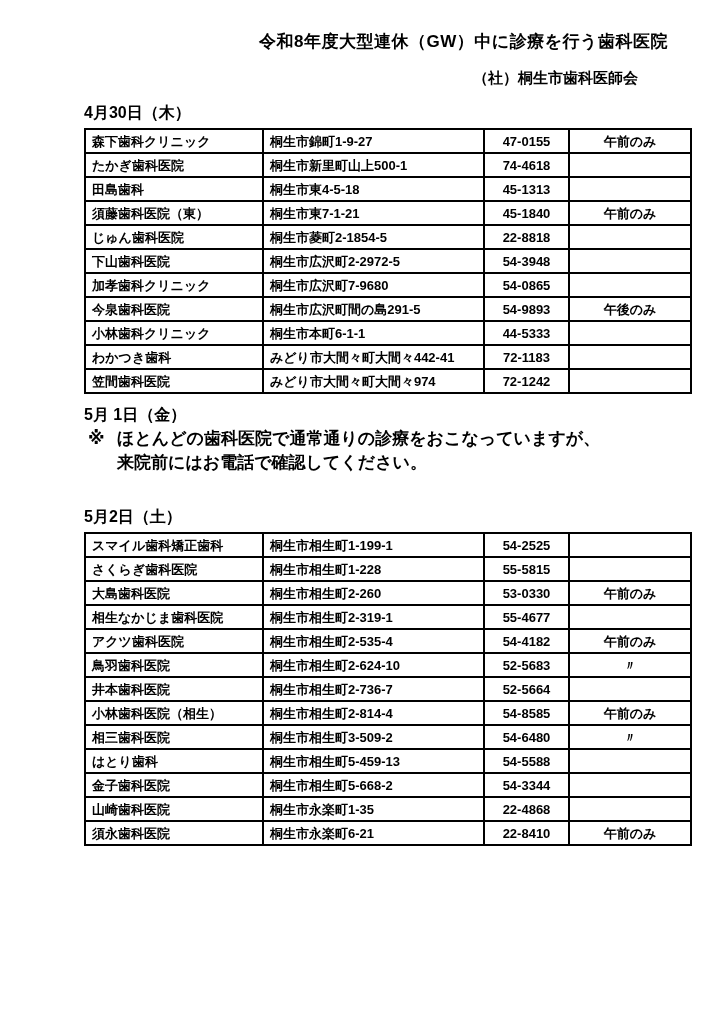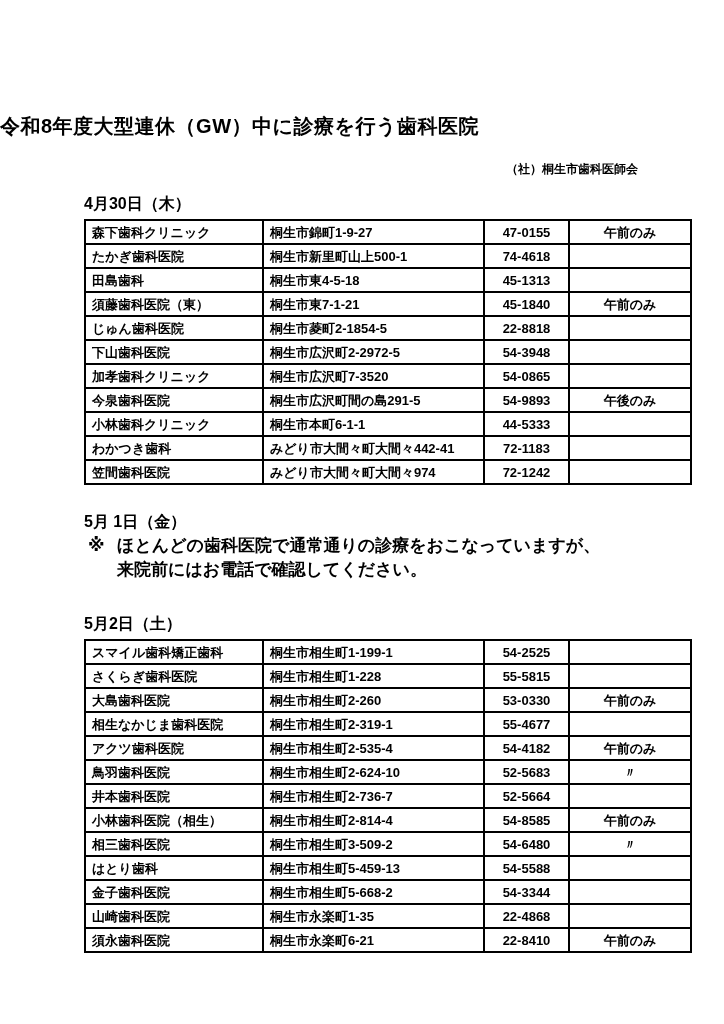--- a/index.html
+++ b/index.html
@@ -11,40 +11,40 @@
   body {
     width: 724px;
     height: 1024px;
     font-family: "Liberation Sans", "DejaVu Sans", sans-serif;
     font-weight: bold;
     overflow: hidden;
   }
   .page { position: relative; width: 724px; height: 1024px; }
 
   .title {
-    margin: 116px 0 0 0;
+    margin: 32px 0 0 0;
     width: 668px;
-    text-align: left;
-    font-size: 20px;
+    text-align: right;
+    font-size: 17px;
     line-height: 20px;
     letter-spacing: 0.5px;
   }
   .subtitle {
-    margin-top: 24px;
+    margin-top: 17px;
     width: 638px;
     text-align: right;
-    font-size: 12px;
+    font-size: 15px;
     line-height: 18px;
   }
   .heading {
     margin: 14px 0 3px 84px;
     font-size: 16px;
     line-height: 24px;
   }
-  .heading-may1 { margin-top: 25px; margin-bottom: 0; }
+  .heading-may1 { margin-top: 9px; margin-bottom: 0; }
   .heading-may2 { margin-top: 30px; margin-bottom: 3px; }
 
   table.clinic-table {
     border-collapse: collapse;
     table-layout: fixed;
     margin-left: 84px;
     width: 606px;
     border: 2px solid #be185d;
   }
   table.clinic-table td {
@@ -121,21 +121,21 @@
           <td class="col-note"></td>
         </tr>
         <tr>
           <td class="col-name">下山歯科医院</td>
           <td class="col-address">桐生市広沢町2-2972-5</td>
           <td class="col-phone">54-3948</td>
           <td class="col-note"></td>
         </tr>
         <tr>
           <td class="col-name">加孝歯科クリニック</td>
-          <td class="col-address">桐生市広沢町7-3520</td>
+          <td class="col-address">桐生市広沢町7-9680</td>
           <td class="col-phone">54-0865</td>
           <td class="col-note"></td>
         </tr>
         <tr>
           <td class="col-name">今泉歯科医院</td>
           <td class="col-address">桐生市広沢町間の島291-5</td>
           <td class="col-phone">54-9893</td>
           <td class="col-note">午後のみ</td>
         </tr>
         <tr>

